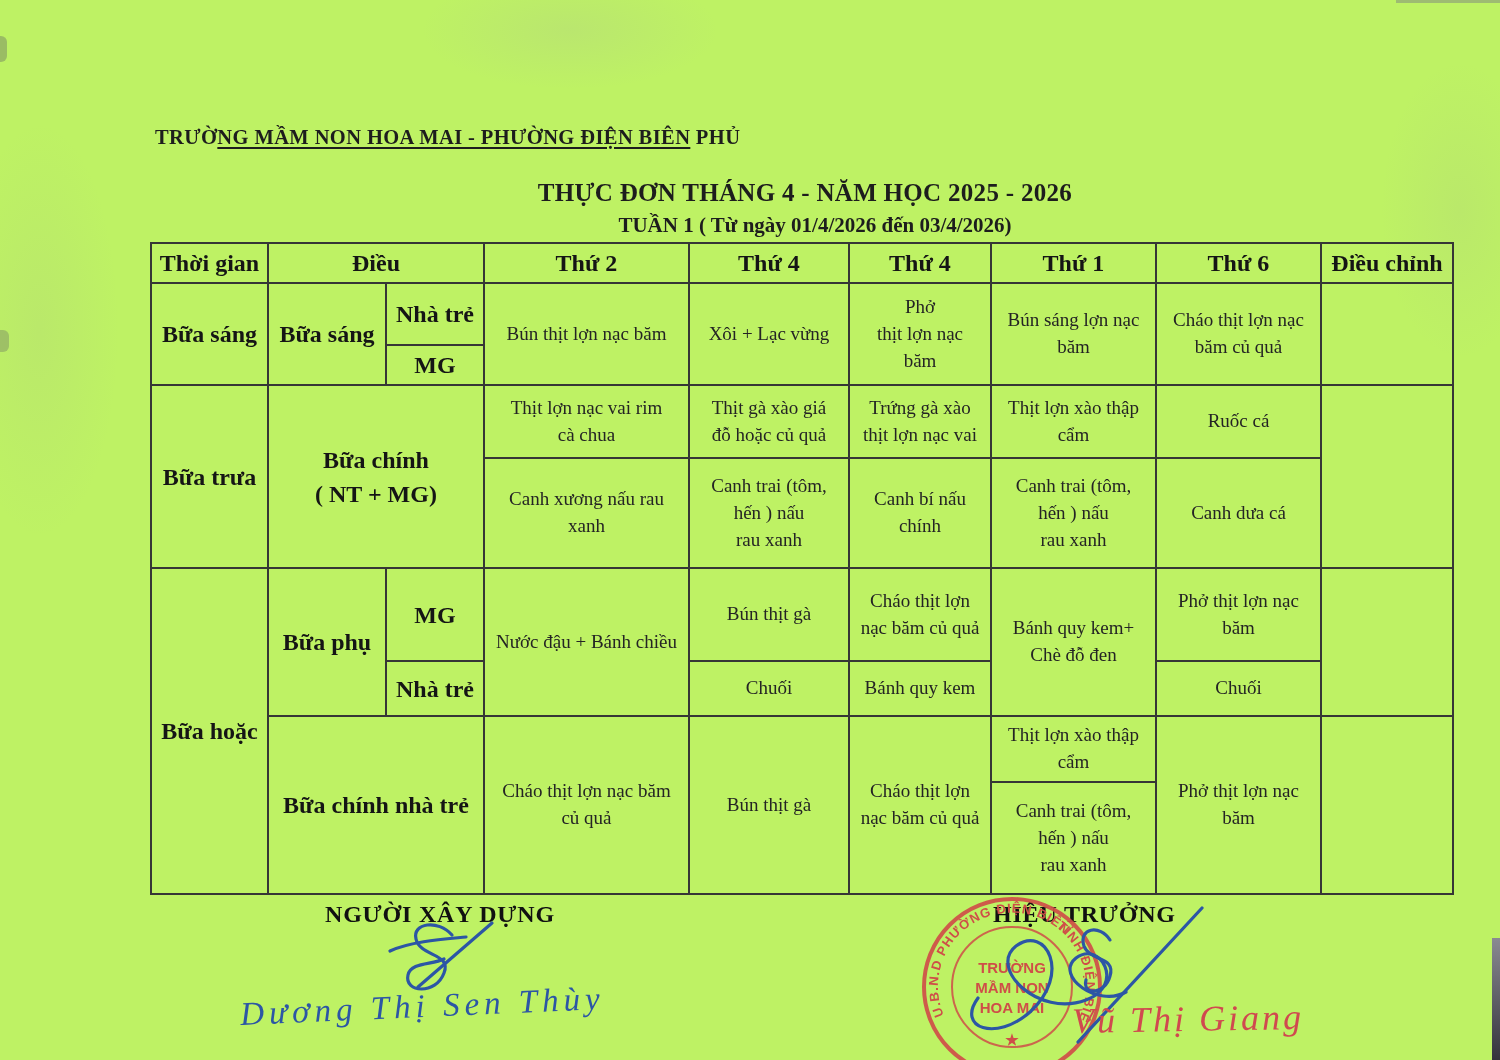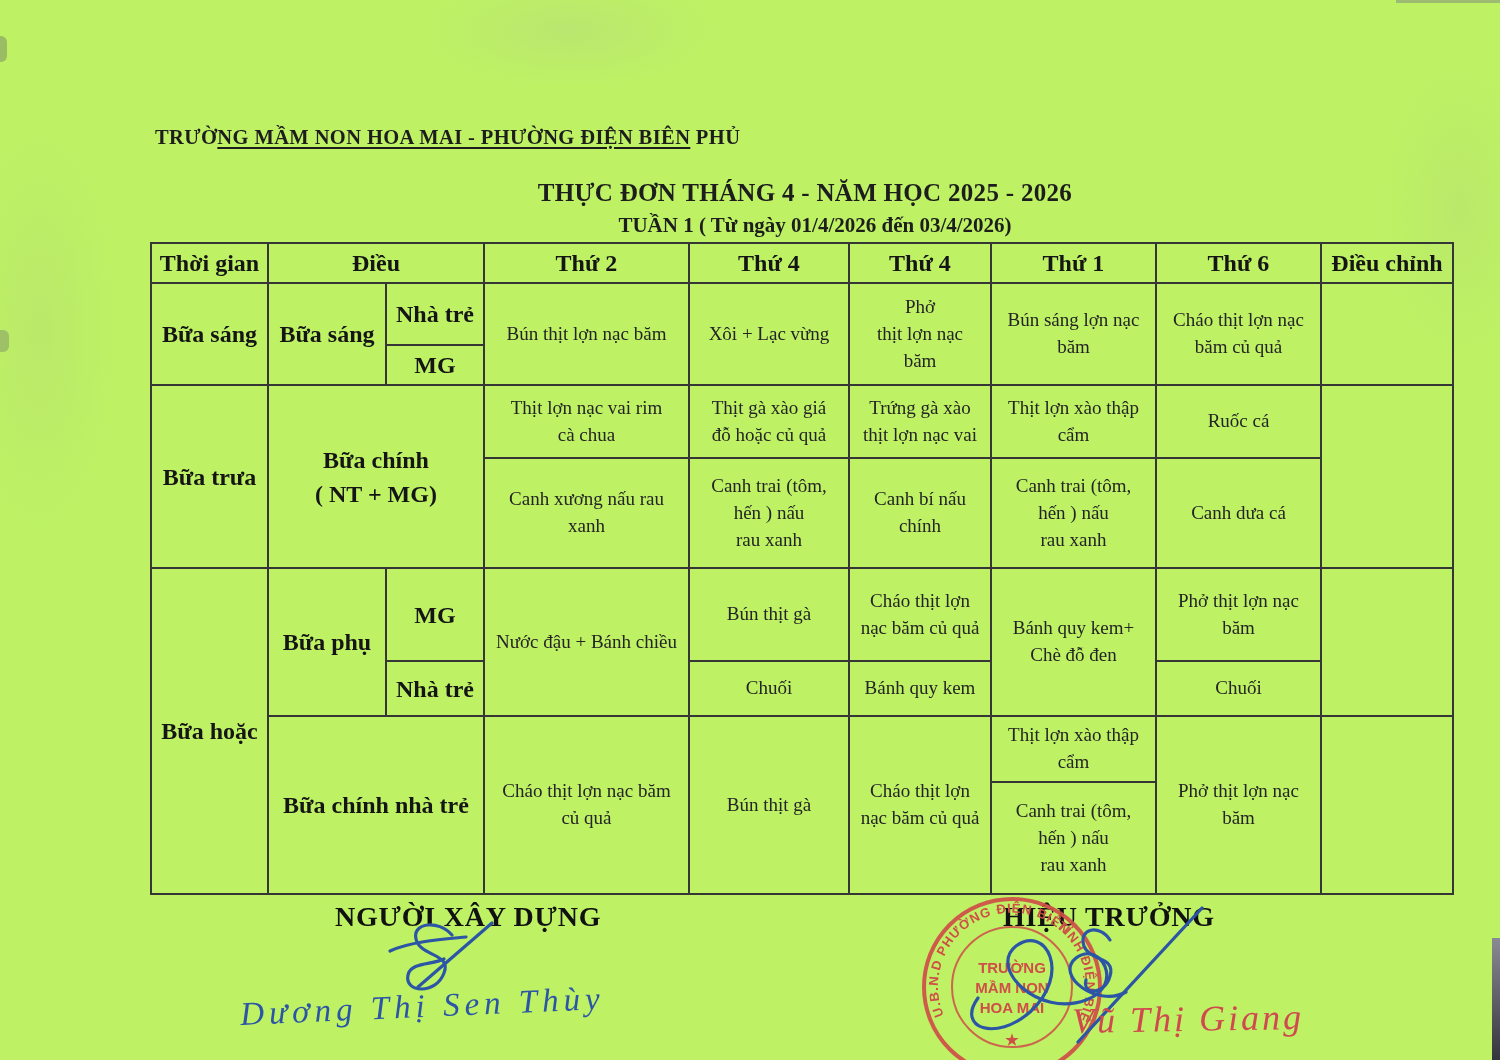--- a/index.html
+++ b/index.html
@@ -31,21 +31,21 @@
   }
   table.menu td{
     border:2px solid #363636;
     text-align:center;vertical-align:middle;
     font-size:19px;line-height:1.42;
     padding:2px 5px;white-space:pre-line;
     color:#242424;
   }
   table.menu td.b{font-weight:bold;font-size:24px;color:#151515;}
 
-  .sig-title{position:absolute;font-size:28px;font-weight:bold;letter-spacing:.8px;color:#111;margin-left:10px;}
+  .sig-title{position:absolute;font-size:24px;font-weight:bold;letter-spacing:.8px;color:#111;}
   .builder-title{left:325px;top:901px;}
   .principal-title{left:993px;top:901px;}
   .hand-blue{
     position:absolute;left:240px;top:988px;
     font-size:33px;font-style:italic;color:#2c56a5;
     letter-spacing:5px;transform:rotate(-2.5deg);white-space:nowrap;
   }
   .hand-red{
     position:absolute;left:1072px;top:998px;
     font-size:36px;font-style:italic;color:#d0494f;

